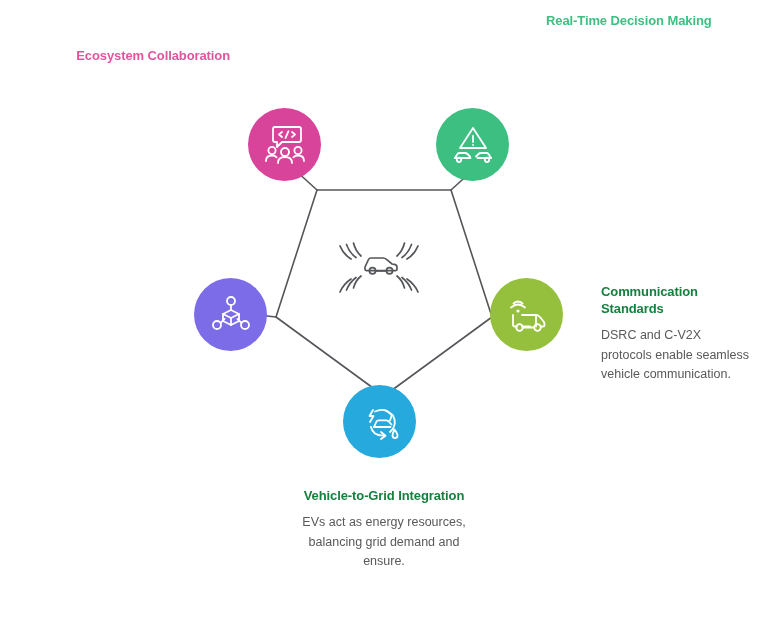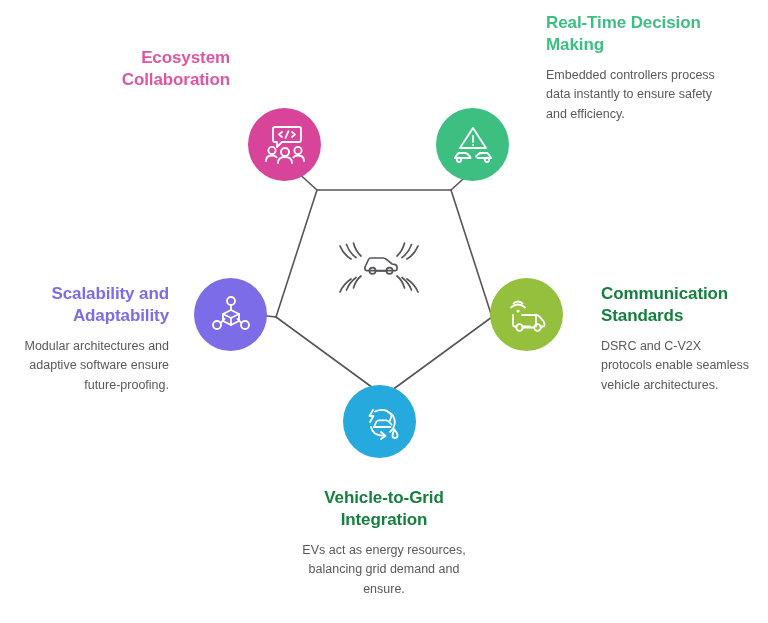--- a/index.html
+++ b/index.html
@@ -50,21 +50,21 @@
   .node-communication  { left: 490px; top: 278px; background: #95c03d; }
   .node-v2g            { left: 343px; top: 385px; background: #26a9dc; }
 
   
   .block {
     position: absolute;
     box-sizing: border-box;
   }
   .block h3 {
     margin: 0 0 9px 0;
-    font-size: 17px;
+    font-size: 13px;
     line-height: 1.32;
     font-weight: bold;
     letter-spacing: -0.1px;
   }
   .block p {
     margin: 0;
     font-size: 12.5px;
     line-height: 1.56;
     color: #58595b;
   }
@@ -231,31 +231,26 @@
       </g>
     </svg>
   </div>
 
   <div class="block blk-ecosystem">
     <h3>Ecosystem Collaboration</h3>
   </div>
 
   <div class="block blk-realtime">
     <h3>Real-Time Decision Making</h3>
-    <p>Embedded controllers process data instantly to ensure safety and efficiency.</p>
-  </div>
-
-  <div class="block blk-scalability">
-    <h3>Scalability and Adaptability</h3>
-    <p>Modular architectures and adaptive software ensure future-proofing.</p>
-  </div>
+  </div>
+
 
   <div class="block blk-communication">
     <h3>Communication Standards</h3>
-    <p>DSRC and C-V2X protocols enable seamless vehicle architectures.</p>
+    <p>DSRC and C-V2X protocols enable seamless vehicle communication.</p>
   </div>
 
   <div class="block blk-v2g">
     <h3>Vehicle-to-Grid Integration</h3>
     <p>EVs act as energy resources, balancing grid demand and ensure.</p>
   </div>
 
 </div>
 
 </body></html>

